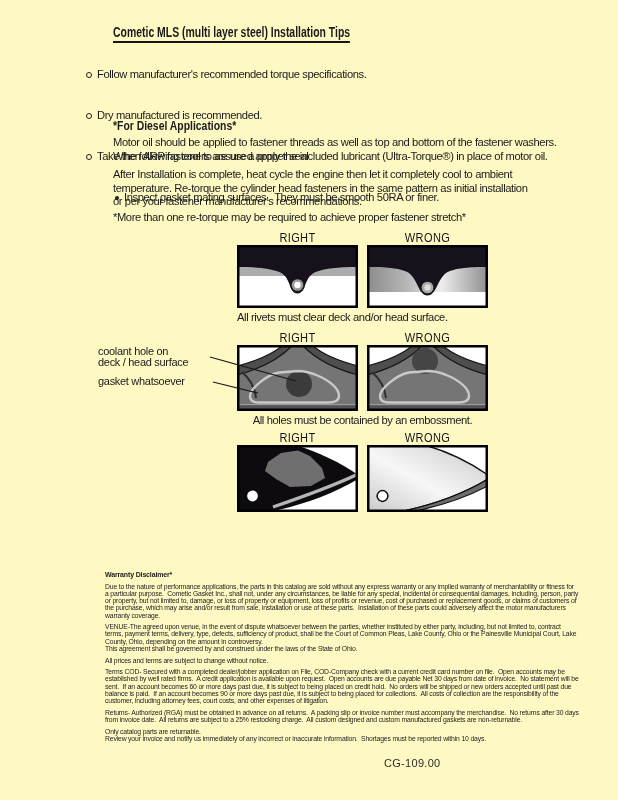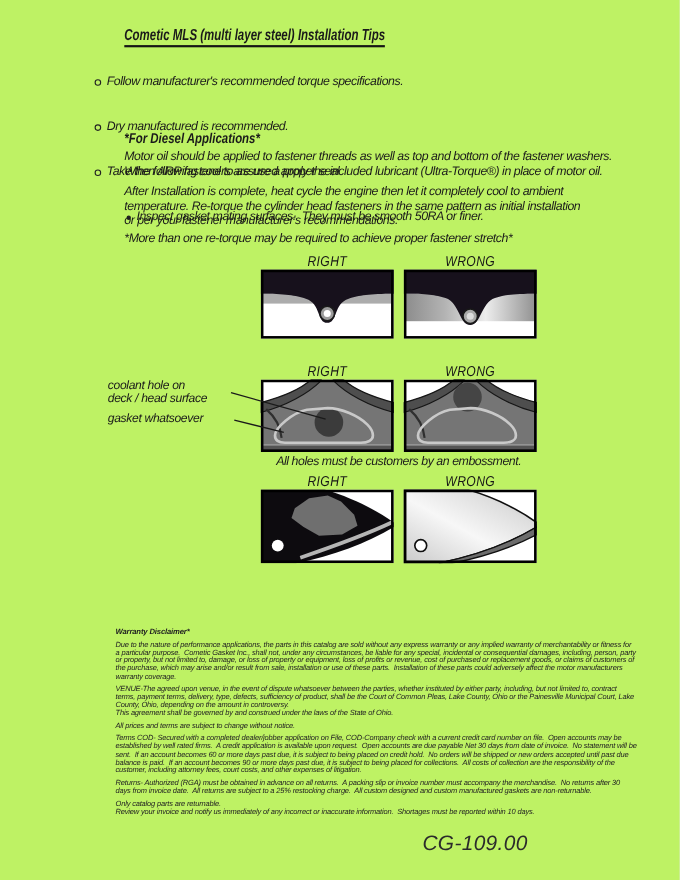--- a/index.html
+++ b/index.html
@@ -1,19 +1,19 @@
 <!DOCTYPE html>
 <html><head>
 <meta charset="utf-8">
 <style>
   html,body { margin:0; padding:0; background:#e8e8e8; }
   .page {
     position:relative; width:618px; height:800px; margin:0 auto;
-    background:#bef264; overflow:hidden;
-    font-family:"Liberation Sans", sans-serif; color:#1a1a1a;font-style:italic;
+    background:#fef9c3; overflow:hidden;
+    font-family:"Liberation Sans", sans-serif; color:#1a1a1a;
   }
   .abs { position:absolute; }
   .body-text { font-size:11.2px; letter-spacing:-0.4px; line-height:13.5px; white-space:pre-wrap; }
   .doc-title {
     font-size:14.5px; font-weight:bold; letter-spacing:0;
     transform:scaleX(0.72); transform-origin:left bottom;
   }
   .doc-title span { display:inline-block; border-bottom:2px solid #151515; padding-bottom:1px; }
   .sec-head { font-size:13px; font-weight:bold; transform:scaleX(0.80); transform-origin:left bottom; letter-spacing:0; }
   .bullets { left:86px; top:41px; width:520px;text-align:center; }
@@ -34,21 +34,21 @@
   .panel { position:absolute; width:121px; line-height:0; }
   .caption { font-size:11.2px; letter-spacing:-0.4px; line-height:12.5px; white-space:pre-wrap; }
   .leader-label {
     font-size:11px; letter-spacing:-0.3px; line-height:11px;
     width:110px; white-space:pre-wrap;
   }
   .overlay { z-index:5; pointer-events:none; }
   .disc { left:105px; top:571px; width:474px; font-size:6.8px; line-height:7.2px; letter-spacing:-0.15px; color:#222; }
   .disc p { margin:0 0 4.5px 0; white-space:pre-wrap; }
   .disc .d-title { font-weight:bold; font-size:7px; }
-  .page-code { font-size:19px; letter-spacing:0.3px; color:#2b2b2b; }
+  .page-code { font-size:11px; letter-spacing:0.3px; color:#2b2b2b; }
 </style>
 </head>
 <body>
 
 <div class="page">
 
   <div class="abs doc-title" style="left:113px; top:24px;">
     <span>Cometic MLS (multi layer steel) Installation Tips</span>
   </div>
 
@@ -105,20 +105,21 @@
       </defs>
       <rect width="121" height="63" fill="#ffffff"></rect>
       <rect x="2" y="22" width="117" height="25" fill="url(#g-deck)"></rect>
       <path d="M0,0 H121 V22 C100,22 92,23 83,26 C70,30.5 70.5,50.5 60.5,50.5 C50.5,50.5 51,30.5 38,26 C29,23 21,22 0,22 Z" fill="#17111c"></path>
       <circle cx="60.5" cy="42.5" r="6.6" fill="#a9a9a9" stroke="#191919" stroke-width="1.5"></circle>
       <circle cx="60.5" cy="42.5" r="3.2" fill="#dcdcdc"></circle>
       <rect x="1.25" y="1.25" width="118.5" height="60.5" fill="none" stroke="#000000" stroke-width="2.5"></rect>
     </svg>
   </div>
 
+  <div class="abs caption" style="left:237px; top:311px;">All rivets must clear deck and/or head surface.</div>
 
   <div class="abs rw" style="left:237px; top:330px;">RIGHT</div>
   <div class="abs rw" style="left:367px; top:330px;">WRONG</div>
 
   <div class="abs leader-label" style="left:98px; top:346px;">coolant hole on
 deck / head surface</div>
   <div class="abs leader-label" style="left:98px; top:376px;">gasket whatsoever</div>
 
   <div class="panel" style="left:237px; top:345px;">
     <svg viewBox="0 0 121 66" width="121" height="66">
@@ -148,21 +149,21 @@
       <rect x="2" y="60.3" width="117" height="3.7" fill="#545454"></rect>
       <rect x="1.25" y="1.25" width="118.5" height="63.5" fill="none" stroke="#000000" stroke-width="2.5"></rect>
     </svg>
   </div>
 
   <svg class="abs overlay" style="left:205px; top:350px;" width="160" height="50" viewBox="0 0 160 50">
     <line x1="5" y1="7" x2="91" y2="31" stroke="#1a1a1a" stroke-width="1.2"></line>
     <line x1="8" y1="32" x2="53" y2="43" stroke="#1a1a1a" stroke-width="1.2"></line>
   </svg>
 
-  <div class="abs caption" style="left:237px; top:414px; width:251px; text-align:center;">All holes must be customers by an embossment.</div>
+  <div class="abs caption" style="left:237px; top:414px; width:251px; text-align:center;">All holes must be contained by an embossment.</div>
 
   <div class="abs rw" style="left:237px; top:430px;">RIGHT</div>
   <div class="abs rw" style="left:367px; top:430px;">WRONG</div>
 
   <div class="panel" style="left:237px; top:445px;">
     <svg viewBox="0 0 121 67" width="121" height="67">
       <rect width="121" height="67" fill="#ffffff"></rect>
       <path d="M0,0 H58 C82,7 104,18 121,30 V34 C96,49 66,60 32,67 H0 Z" fill="#0d0b0f"></path>
       <path d="M31,17 L44,8 L61,5.5 L73,11 L85,23 L88,33 L74,41 L53,42 L39,34 L28,26 Z" fill="#6f6f6f"></path>
       <path d="M36,62 C74,49 100,39 119,30" stroke="#b5b5b5" stroke-width="3.4" fill="none"></path>

